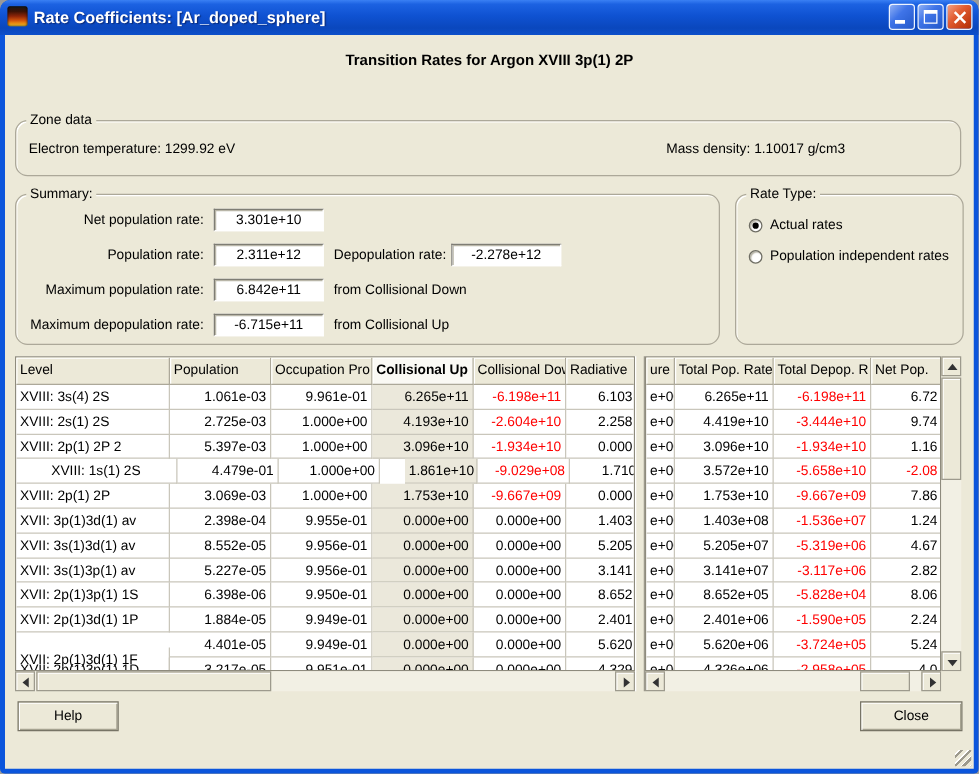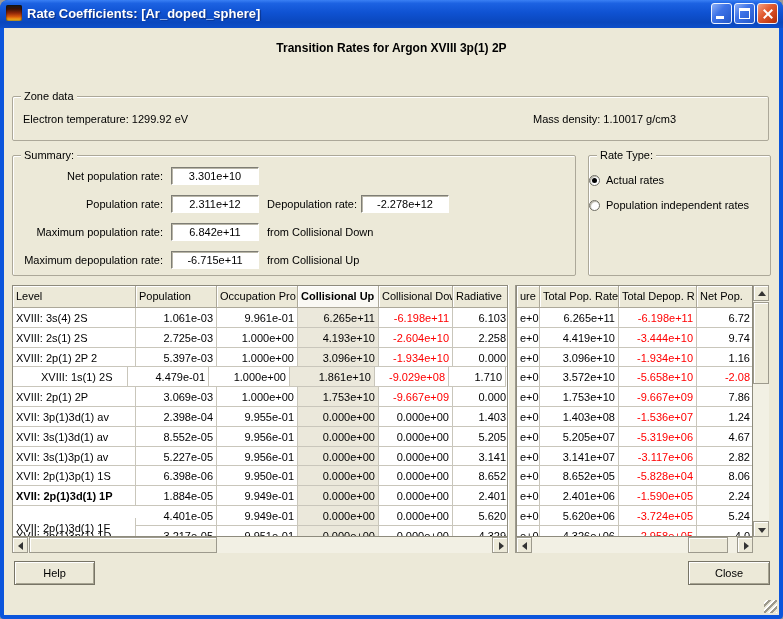--- a/index.html
+++ b/index.html
@@ -45,21 +45,21 @@
   }
 
   .heading { position:absolute; top:13px; left:0; width:100%; text-align:center; font-weight:bold; font-size:12px; }
 
   .info-row { position:absolute; top:44px; left:0; width:100%; height:14px; }
   .info-time { position:absolute; left:10px; }
   .info-los  { position:absolute; left:231px; }
   .info-zone { position:absolute; left:366px; }
 
   .groupbox {
-    position:absolute; border:1px solid #aca899; border-radius:2px;
+    position:absolute; border:1px solid #aca899; border-radius:10px;
     box-shadow:1px 1px 0 #ffffff inset;
   }
   .groupbox .legend {
     position:absolute; top:-7px; left:8px; background:#ece9d8; padding:0 3px;
   }
 
   .gb-zone { left:8px; top:68px; width:757px; height:45px; }
   .zd-item1 { position:absolute; top:16px; left:10px; }
   .zd-item2 { position:absolute; top:16px; left:265px; }
   .zd-item3 { position:absolute; top:16px; left:520px; }
@@ -71,21 +71,21 @@
     border:1px solid #7e7d74; border-right-color:#fff; border-bottom-color:#fff;
     box-shadow:inset 1px 1px 0 #b9b6a8;
     text-align:center; font-size:11px; font-family:"Liberation Sans",sans-serif; padding-top:2px;
   }
   .sum-extra { position:absolute; left:254px; padding-top:3px; }
   .sum-label2 { position:absolute; left:250px; width:94px; text-align:right; padding-top:3px; }
   .sum-input2 { left:348px; }
   .r1 { top:11px; } .r2 { top:39px; } .r3 { top:67px; } .r4 { top:95px; }
 
   .gb-rate { left:584px; top:127px; width:183px; height:121px; }
-  .radio-row { position:absolute; left:0; height:14px; display:flex; align-items:center; cursor:pointer; }
+  .radio-row { position:absolute; left:10px; height:14px; display:flex; align-items:center; cursor:pointer; }
   .radio-row.o0 { top:17px; } .radio-row.o1 { top:42px; }
   .radio-circle {
     width:11px; height:11px; border-radius:50%; background:#fff;
     border:1px solid #6e6d63; box-shadow:inset 1px 1px 1px #b5b2a4; margin-right:6px; position:relative;
   }
   .radio-row.checked .radio-circle::after {
     content:""; position:absolute; left:2px; top:2px; width:5px; height:5px; border-radius:50%; background:#000;
   }
 
   
@@ -247,24 +247,24 @@
             </div>
             <div class="tr">
               <div class="td td-left" style="width: 123px;">XVIII: 2p(1) 2P 2</div>
               <div class="td td-right" style="width: 81px;">5.397e-03</div>
               <div class="td td-right" style="width: 81px;">1.000e+00</div>
               <div class="td td-right td-sel" style="width: 81px;">3.096e+10</div>
               <div class="td td-right neg" style="width: 74px;">-1.934e+10</div>
               <div class="td td-right" style="width: 57px;">0.000</div>
             </div>
             <div class="tr">
-              <div class="td td-left" style="width: 115px; padding-left: 28px;">XVIII: 1s(1) 2S</div>
+              <div class="td td-left" style="width: 129px; padding-left: 28px;">XVIII: 1s(1) 2S</div>
               <div class="td td-right" style="width: 81px;">4.479e-01</div>
               <div class="td td-right" style="width: 81px;">1.000e+00</div>
-              <div class="td td-right td-sel" style="width: 85px;">1.861e+10</div>
+              <div class="td td-right td-sel" style="width: 58px; margin-left: 20px;">1.861e+10</div>
               <div class="td td-right neg" style="width: 74px;">-9.029e+08</div>
               <div class="td td-right" style="width: 57px;">1.710</div>
             </div>
             <div class="tr">
               <div class="td td-left" style="width: 123px;">XVIII: 2p(1) 2P</div>
               <div class="td td-right" style="width: 81px;">3.069e-03</div>
               <div class="td td-right" style="width: 81px;">1.000e+00</div>
               <div class="td td-right td-sel" style="width: 81px;">1.753e+10</div>
               <div class="td td-right neg" style="width: 74px;">-9.667e+09</div>
               <div class="td td-right" style="width: 57px;">0.000</div>
@@ -295,21 +295,21 @@
             </div>
             <div class="tr">
               <div class="td td-left" style="width: 123px;">XVII: 2p(1)3p(1) 1S</div>
               <div class="td td-right" style="width: 81px;">6.398e-06</div>
               <div class="td td-right" style="width: 81px;">9.950e-01</div>
               <div class="td td-right td-sel" style="width: 81px;">0.000e+00</div>
               <div class="td td-right" style="width: 74px;">0.000e+00</div>
               <div class="td td-right" style="width: 57px;">8.652</div>
             </div>
             <div class="tr">
-              <div class="td td-left" style="width: 123px; font-weight: bold;">XVII: 2p(1)3d(1) 1P</div>
+              <div class="td td-left" style="width: 123px;">XVII: 2p(1)3d(1) 1P</div>
               <div class="td td-right" style="width: 81px;">1.884e-05</div>
               <div class="td td-right" style="width: 81px;">9.949e-01</div>
               <div class="td td-right td-sel" style="width: 81px;">0.000e+00</div>
               <div class="td td-right" style="width: 74px;">0.000e+00</div>
               <div class="td td-right" style="width: 57px;">2.401</div>
             </div>
             <div class="tr">
               <div class="td td-left" style="width: 123px; margin-top: 12px;">XVII: 2p(1)3d(1) 1F</div>
               <div class="td td-right" style="width: 81px;">4.401e-05</div>
               <div class="td td-right" style="width: 81px;">9.949e-01</div>

